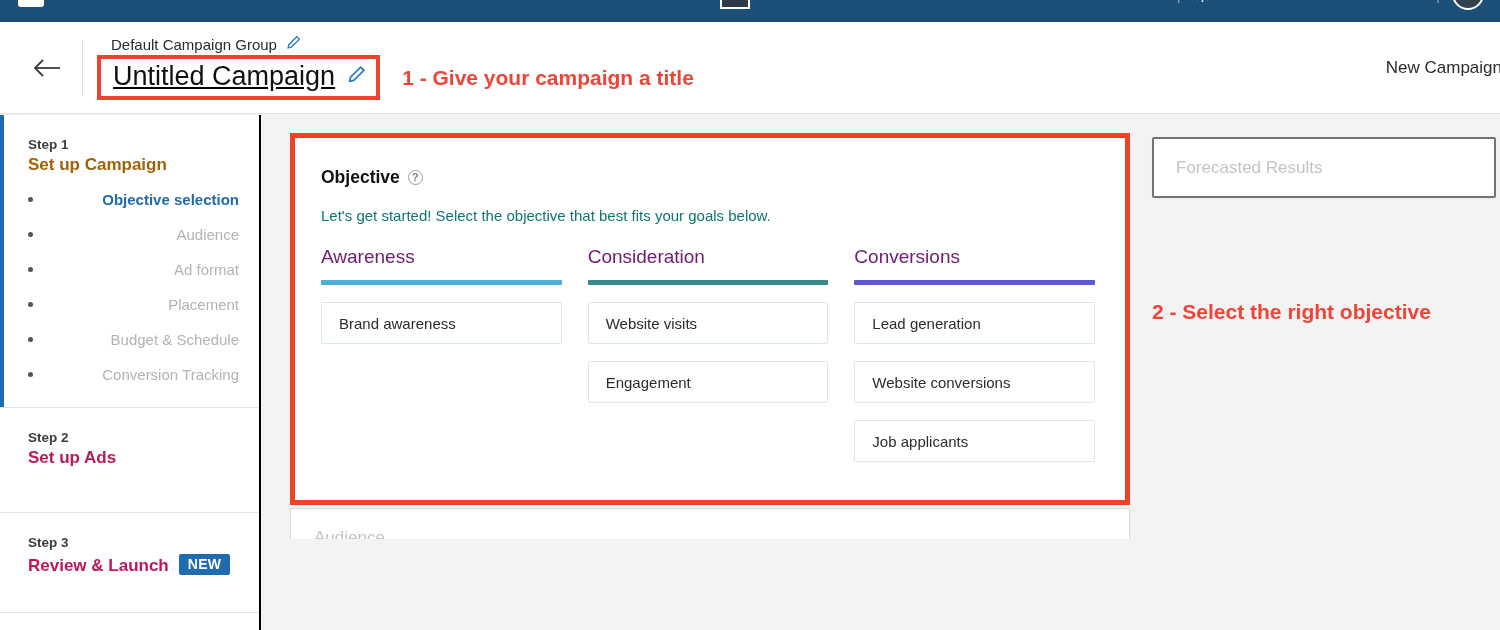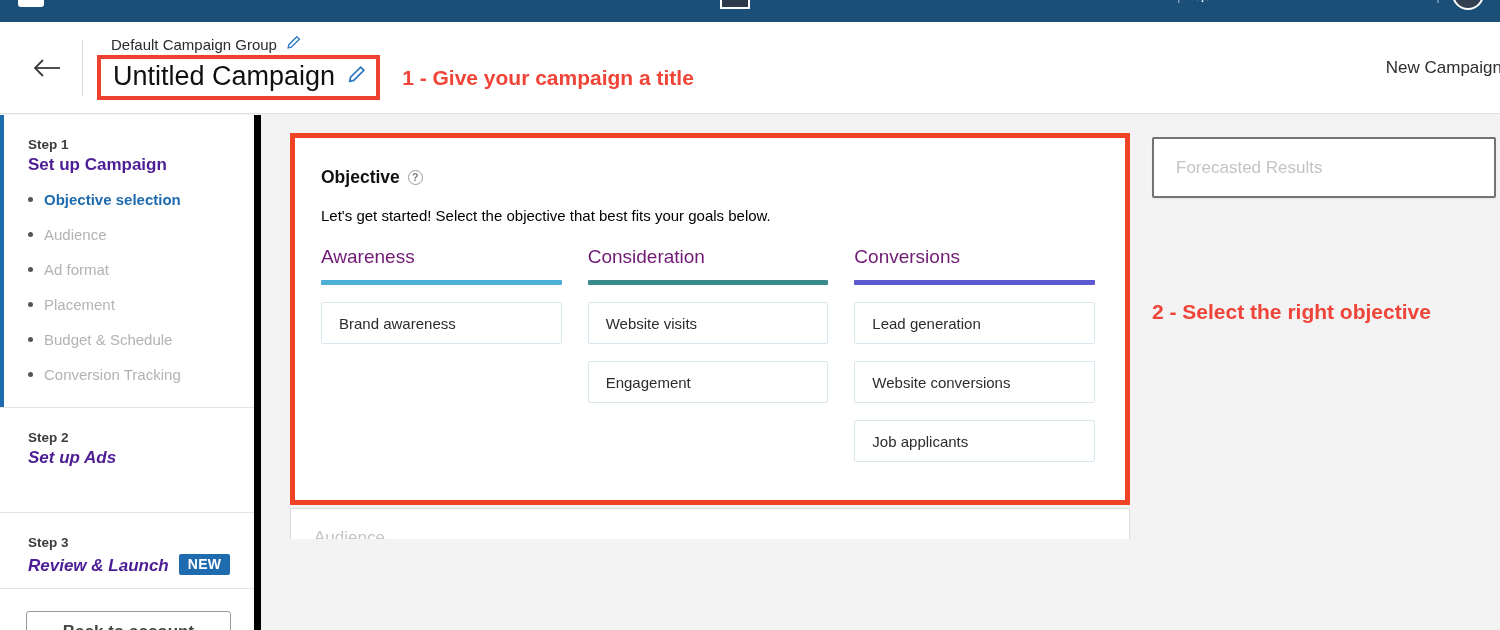--- a/index.html
+++ b/index.html
@@ -97,20 +97,21 @@
   .group-row {
     display: flex; align-items: center; gap: 9px;
     font-size: 15px; color: #2b2b2b;
     margin-bottom: 2px;
   }
   .campaign-row {
     display: inline-flex; align-items: center; gap: 12px;
     border: 4px solid #ef4130;
     padding: 2px 10px 4px 12px;
     margin-left: -14px;
+    text-decoration: underline;
   }
   .campaign-name {
     font-size: 27px; color: #101010; white-space: nowrap;
   }
   .pencil { flex: none; cursor: pointer; }
   .annot {
     color: #ef4437; font-weight: bold; white-space: nowrap;
   }
   .annot-1 { font-size: 21px; margin-left: 22px; }
   .header-spacer { flex: 1; }
@@ -119,41 +120,42 @@
     margin-right: 0px; padding-right: 0px;
     white-space: nowrap;
     position: absolute; right: -2px; top: 36px;
   }
 
   
   .sidebar {
     position: absolute; top: 115px; left: 0;
     width: 261px; height: 515px;
     background: #ffffff;
-    border-right: 7px solid #000000;
+    border-right: 2px solid #000000;
   }
   .step-card {
     position: relative;
     border-bottom: 1px solid #e4e4e4;
     padding: 22px 20px 20px 28px;
   }
   .step-card.active::before {
     content: "";
     position: absolute; left: 0; top: 0;
     width: 4px; height: 100%;
     background: #1f6bb0;
   }
   .step-label { font-size: 13.5px; color: #3d3d3d; font-weight: bold; }
-  .step-title { font-size: 17px; font-weight: bold; color: #4c1d95; margin-top: 3px; }
-  .step-title.muted { font-weight: bold; color: #4c1d95; font-style: italic; }
+  .step-title { font-size: 17px; font-weight: bold; color: #a16207; margin-top: 3px; }
+  .step-title.muted { font-weight: bold; color: #be185d; }
   .substeps { list-style: none; margin-top: 16px; }
   .substeps li {
     font-size: 15px; margin: 0 0 18px 16px;
     position: relative; color: #b3b3b3;
     cursor: pointer;
+    text-align: right;
   }
   .substeps li:last-child { margin-bottom: 4px; }
   .substeps li::before {
     content: "";
     position: absolute; left: -16px; top: 6px;
     width: 5px; height: 5px; border-radius: 50%;
     background: #555;
   }
   .substeps li.sel { color: #1f6bb0; font-weight: bold; }
   .step3-row { display: flex; align-items: center; gap: 10px; margin-top: 3px; }
@@ -195,21 +197,21 @@
     display: flex; align-items: center; gap: 8px;
   }
   .obj-title { font-size: 17.5px; font-weight: bold; color: #111; }
   .qmark {
     width: 15px; height: 15px; border-radius: 50%;
     border: 1.4px solid #9b9b9b; color: #7d7d7d;
     font-size: 10.5px; line-height: 12.5px; text-align: center;
     font-weight: bold; cursor: pointer;
   }
   .obj-sub {
-    font-size: 15px; color: #000000; margin-top: 19px;
+    font-size: 15px; color: #0f766e; margin-top: 19px;
   }
   .cols {
     display: flex; gap: 26px; margin-top: 22px;
   }
   .col { width: 245px; }
   .col-title {
     font-size: 19px; color: #701a75; font-weight: normal;
   }
   .col-bar {
     height: 5px; margin-top: 12px; border-radius: 1px;
@@ -331,21 +333,21 @@
       <li>Budget &amp; Schedule</li>
       <li>Conversion Tracking</li>
     </ul>
   </div>
 
   <div class="step-card" style="padding-bottom:44px;">
     <div class="step-label">Step 2</div>
     <div class="step-title muted">Set up Ads</div>
   </div>
 
-  <div class="step-card" style="padding-bottom:12px;">
+  <div class="step-card" style="padding-bottom:36px;">
     <div class="step-label">Step 3</div>
     <div class="step3-row">
       <div class="step-title muted">Review &amp; Launch</div>
       <div class="badge-new">NEW</div>
     </div>
   </div>
 
   <div class="back-account-wrap">
     <button class="back-account-btn">Back to account</button>
   </div>

